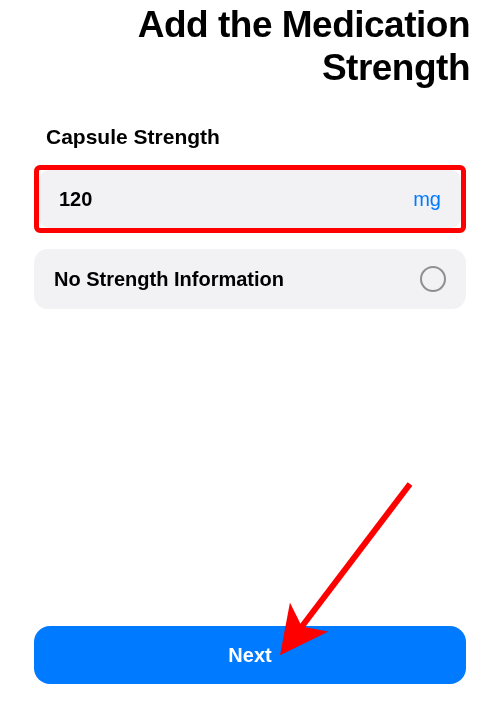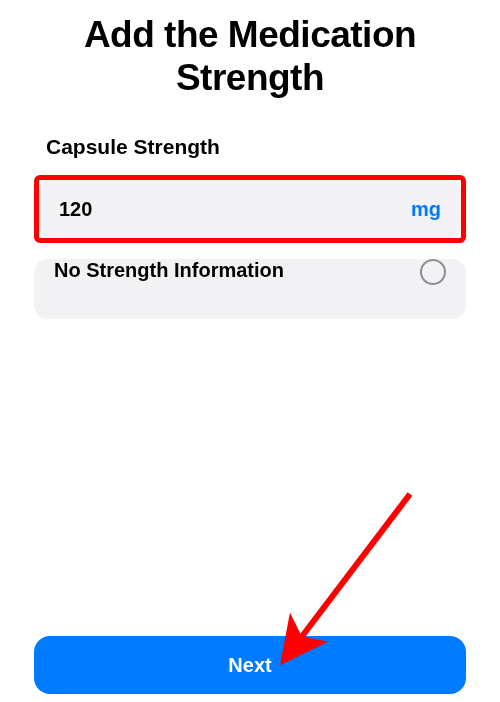--- a/index.html
+++ b/index.html
@@ -1,24 +1,24 @@
 <!DOCTYPE html>
 <html><head>
 <meta charset="utf-8">
 <style>
   * { box-sizing: border-box; margin: 0; padding: 0; }
   html, body { width: 500px; height: 702px; background: #ffffff; font-family: -apple-system, "Helvetica Neue", Helvetica, Arial, sans-serif; overflow: hidden; position: relative; }
   .container { width: 500px; height: 702px; position: relative; padding: 0; }
-  .title { font-size: 37px; font-weight: 800; text-align: center; line-height: 1.15; letter-spacing: -0.5px; margin-top: 14px; margin-bottom: 36px; padding: 0 30px; color: #000; }
+  .title { font-size: 37px; font-weight: 800; text-align: right; line-height: 1.15; letter-spacing: -0.5px; margin-top: 4px; margin-bottom: 36px; padding: 0 30px; color: #000; }
   .section-label { font-size: 21px; font-weight: 700; color: #000; padding-left: 46px; margin-bottom: 16px; }
   .field-wrap { margin: 0 34px 16px 34px; border: 5px solid #ff0000; border-radius: 6px; }
   .strength-row { display: flex; align-items: center; background: #f2f2f4; border-radius: 10px; height: 58px; padding: 0 20px; }
   .strength-input { flex: 1; border: none; background: transparent; font-size: 20px; font-weight: 600; color: #000; outline: none; font-family: inherit; }
-  .unit { font-size: 20px; font-weight: 700; color: #007aff; }
-  .option-row { margin: 0 34px; display: flex; align-items: flex-start; justify-content: space-between; background: #f2f2f4; border-radius: 14px; height: 60px; padding: 0 20px; cursor: pointer; }
+  .unit { font-size: 20px; font-weight: 400; color: #007aff; }
+  .option-row { margin: 0 34px; display: flex; align-items: center; justify-content: space-between; background: #f2f2f4; border-radius: 14px; height: 60px; padding: 0 20px; cursor: pointer; }
   .option-label { font-size: 20px; font-weight: 700; color: #000; }
   .radio { width: 26px; height: 26px; border: 2.5px solid #8e8e93; border-radius: 50%; background: transparent; }
   .next-btn { position: absolute; left: 34px; right: 34px; bottom: 22px; height: 58px; background: #007aff; color: #fff; font-size: 20px; font-weight: 700; border: none; border-radius: 16px; cursor: pointer; font-family: inherit; text-align: center; }
   
   .arrow { position: absolute; pointer-events: none; }
 </style>
 </head>
 <body>
 
 <div class="container">

